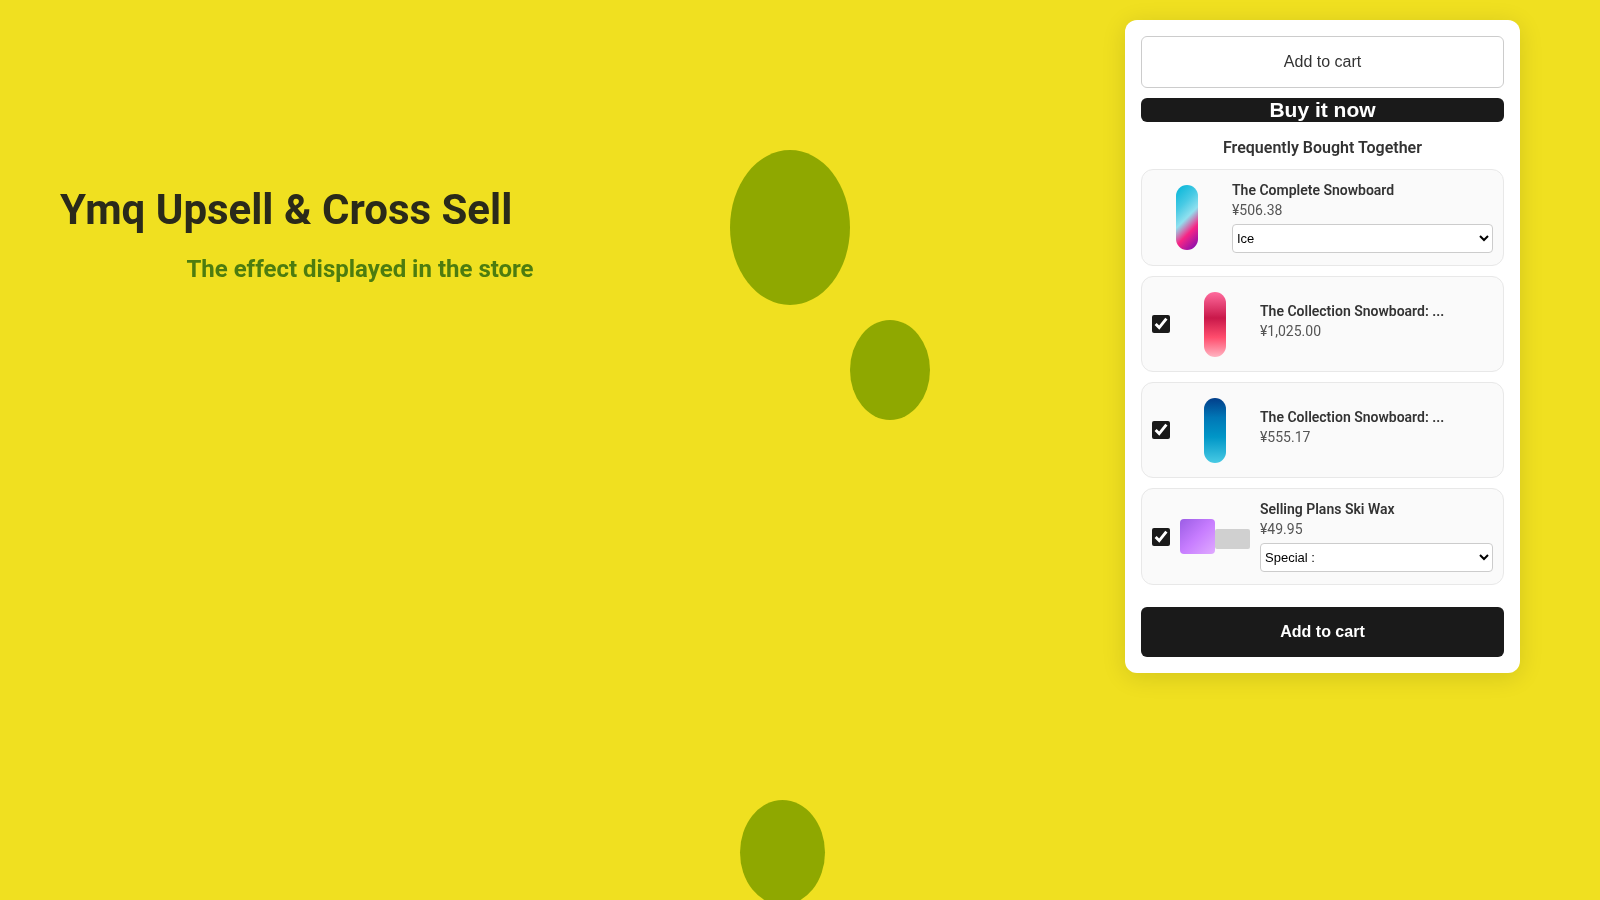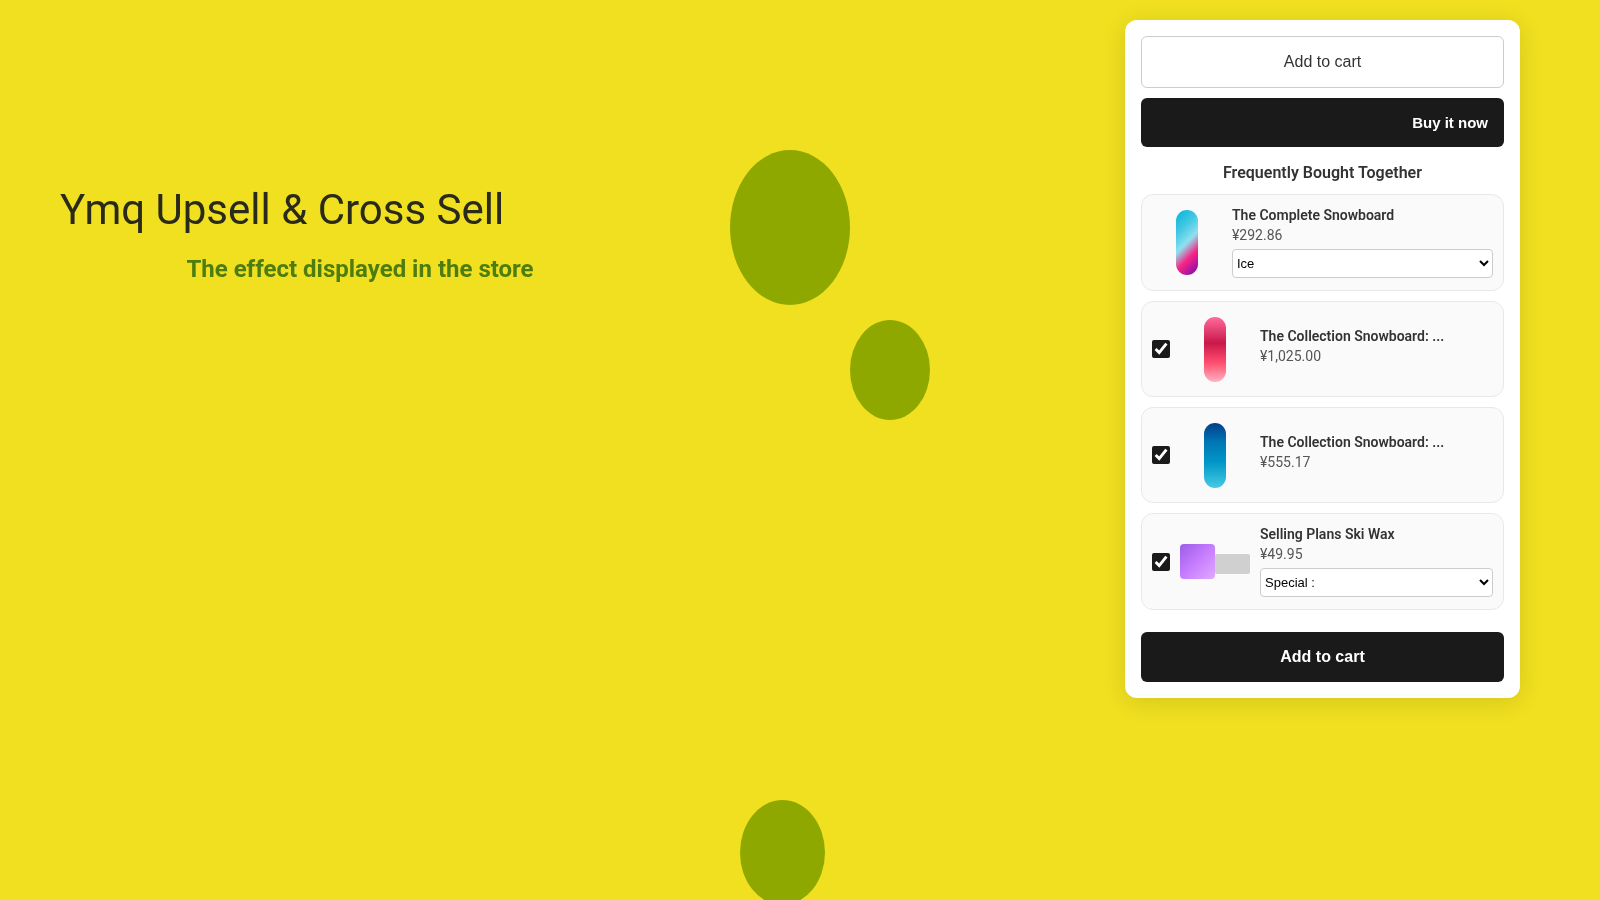--- a/index.html
+++ b/index.html
@@ -53,21 +53,21 @@
     
     .left-content {
       position: absolute;
       top: 185px;
       left: 60px;
       width: 600px;
     }
 
     .main-title {
       font-size: 42px;
-      font-weight: 400;
+      font-weight: 700;
       color: #2a2a1a;
       margin-bottom: 20px;
       line-height: 1.2;
     }
 
     .subtitle {
       font-size: 24px;
       font-weight: 700;
       color: #4d7c0f;
       text-align: center;
@@ -98,30 +98,30 @@
       font-weight: 500;
       color: #333333;
       cursor: pointer;
       margin-bottom: 10px;
       text-align: center;
     }
 
     
     .btn-buy-now {
       width: 100%;
-      padding: 16px;
+      padding: 0;
       border: none;
       background: #1a1a1a;
       border-radius: 6px;
-      font-size: 15px;
+      font-size: 21px;
       font-weight: 600;
       color: #ffffff;
       cursor: pointer;
       margin-bottom: 16px;
-      text-align: right;
+      text-align: center;
     }
 
     
     .section-title {
       font-size: 16px;
       font-weight: 600;
       color: #333333;
       margin-bottom: 12px;
       text-align: center;
     }
@@ -266,21 +266,21 @@
 
   <div class="section-title">Frequently Bought Together</div>
 
   
   <div class="product-item">
     <div class="product-image">
       <div class="snowboard-1"></div>
     </div>
     <div class="product-info">
       <div class="product-name">The Complete Snowboard</div>
-      <div class="product-price">¥292.86</div>
+      <div class="product-price">¥506.38</div>
       <select class="product-select">
         <option>Ice</option>
         <option>Powder</option>
         <option>Park</option>
       </select>
     </div>
   </div>
 
   
   <div class="product-item">

